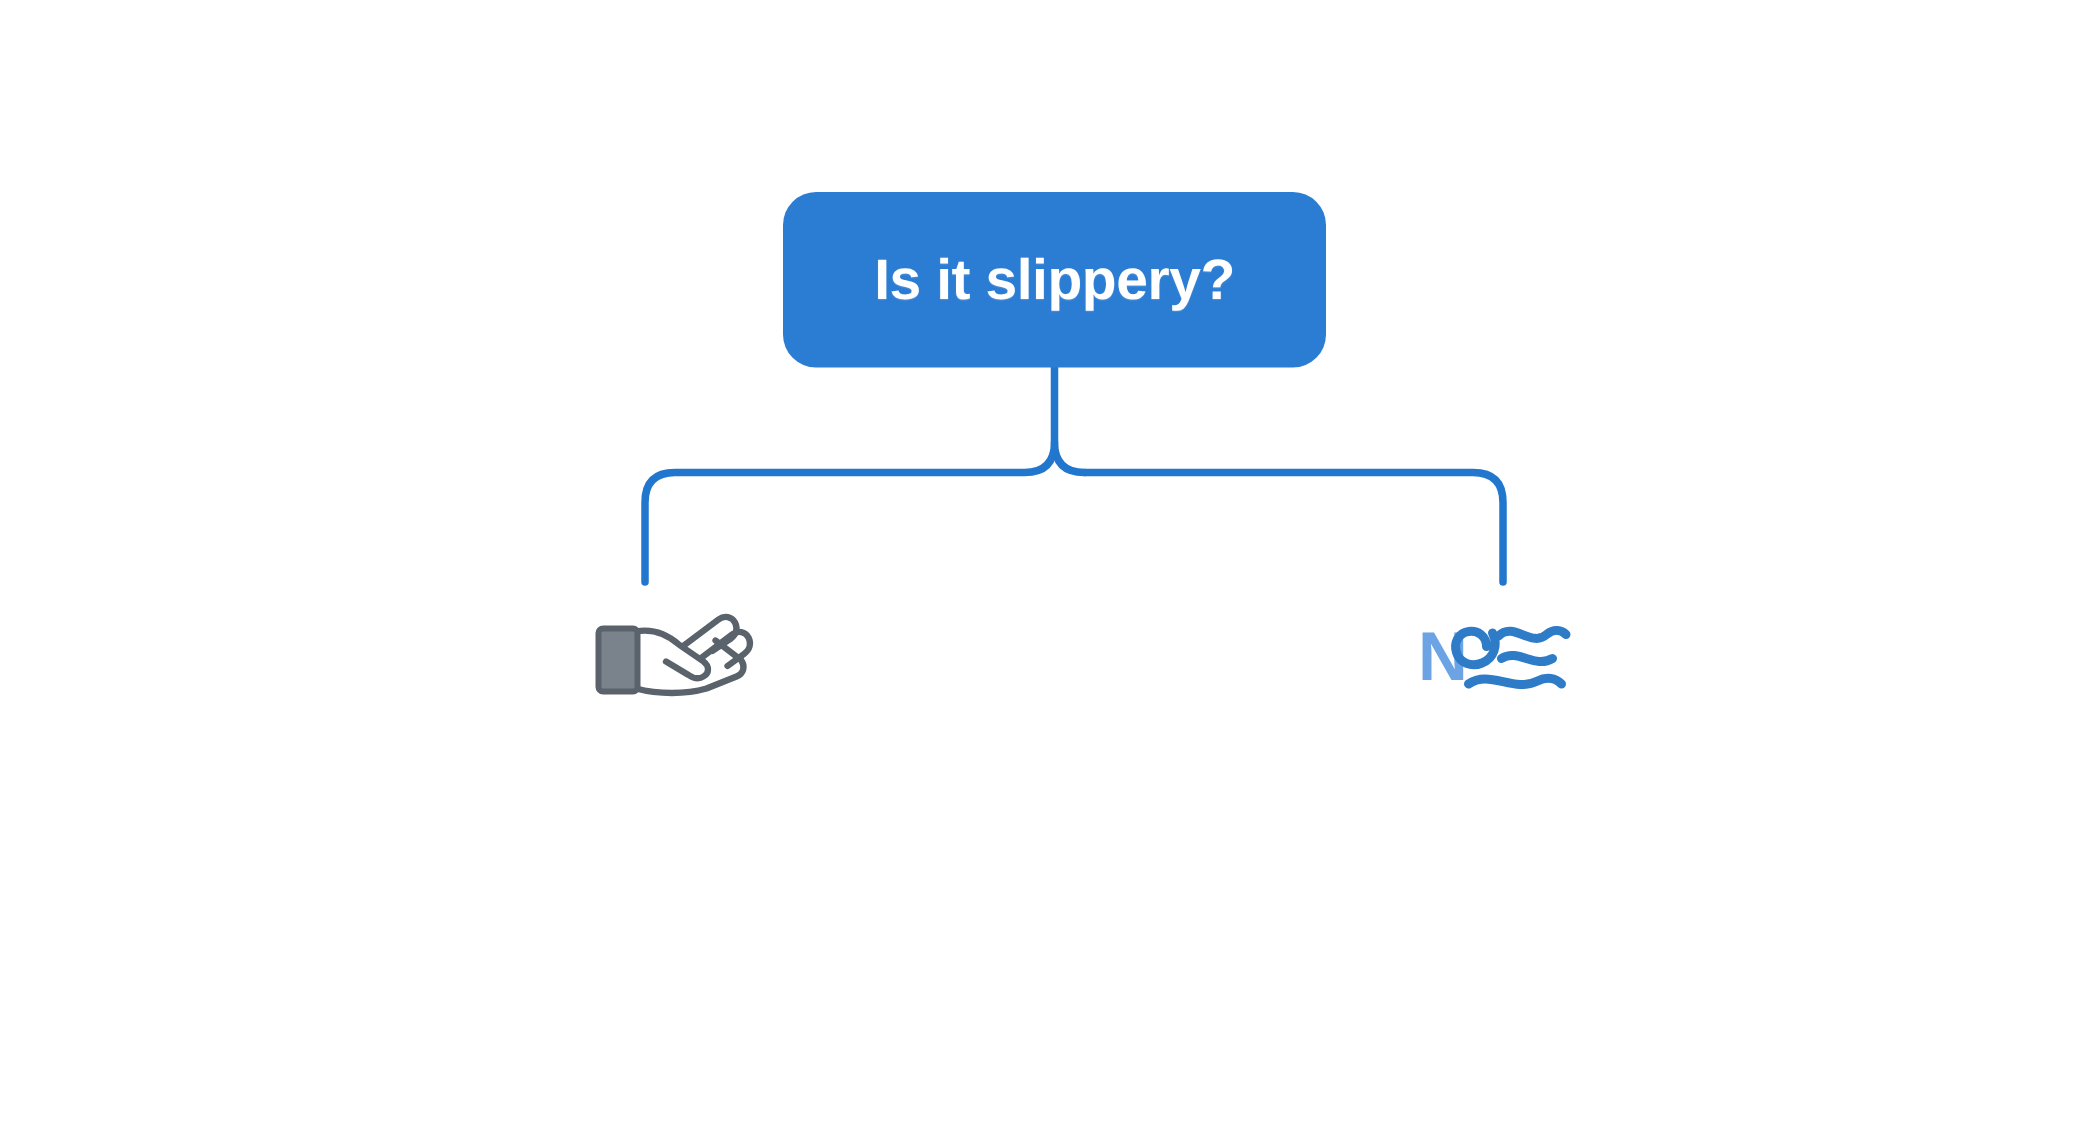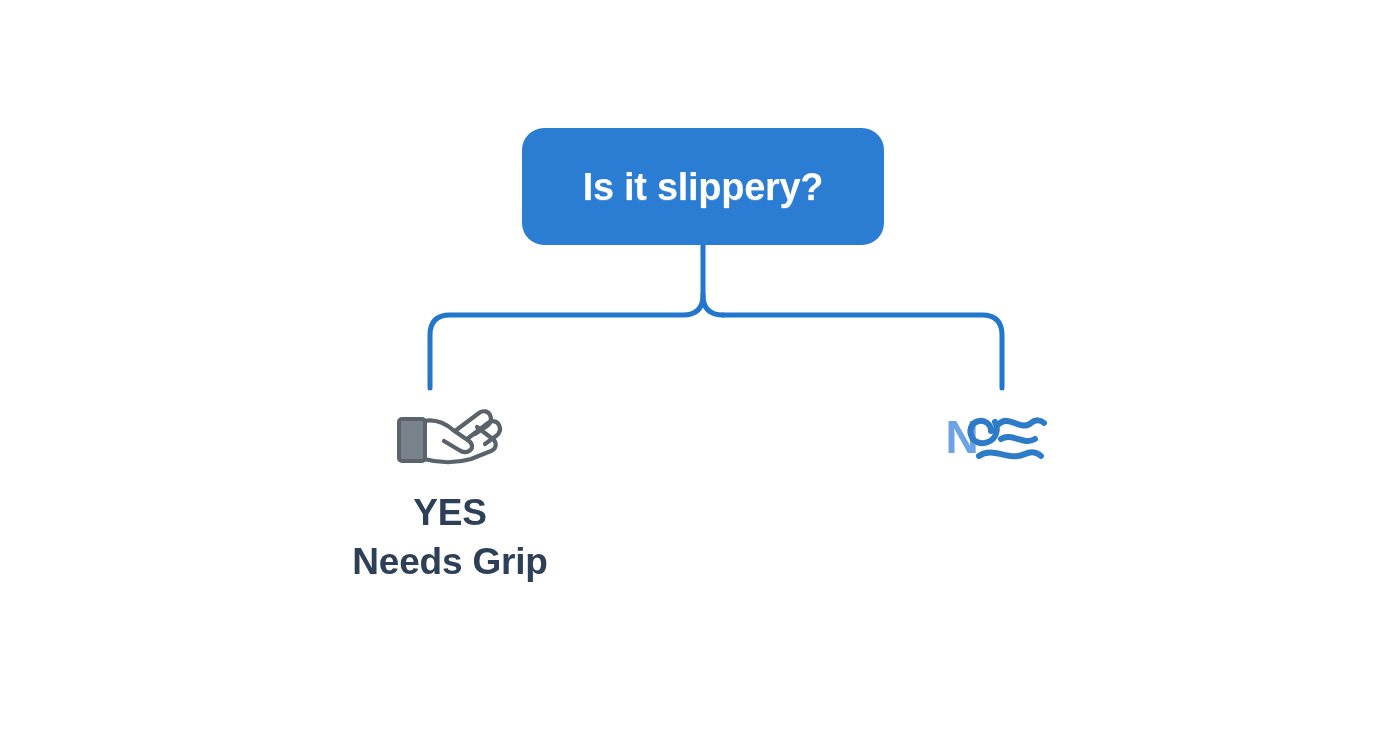--- a/index.html
+++ b/index.html
@@ -146,24 +146,20 @@
                    C 105 48 106 43 103 39
                    L 86 26"></path>
 
           <path d="M 64 30 L 88 12 C 92 9 97 10 99 14 C 101 18 100 22 96 25 L 84 33"></path>
           <path d="M 76 38 L 97 22 C 101 19 106 20 108 24 C 110 28 109 32 105 35 L 94 43"></path>
         </g>
 
         <rect x="8" y="18" width="26" height="42" rx="3" fill="#7A838B" stroke="#5A636B" stroke-width="4"></rect>
       </svg>
     </div>
-    <div class="branch-labels">
-      <div class="branch-label">YES</div>
-      <div class="branch-label">Needs Grip</div>
-    </div>
   </div>
 
   <div class="branch" id="branch-no">
     <div class="branch-icon">
       <div id="no-wind-icon">
         <span id="no-letter">N</span>
         <svg id="wind-glyph" width="84" height="58" viewBox="0 0 84 58" aria-hidden="true">
           <g fill="none" stroke="#2E7BC8" stroke-width="6" stroke-linecap="round" stroke-linejoin="round">
 
             <path d="M 26 23

